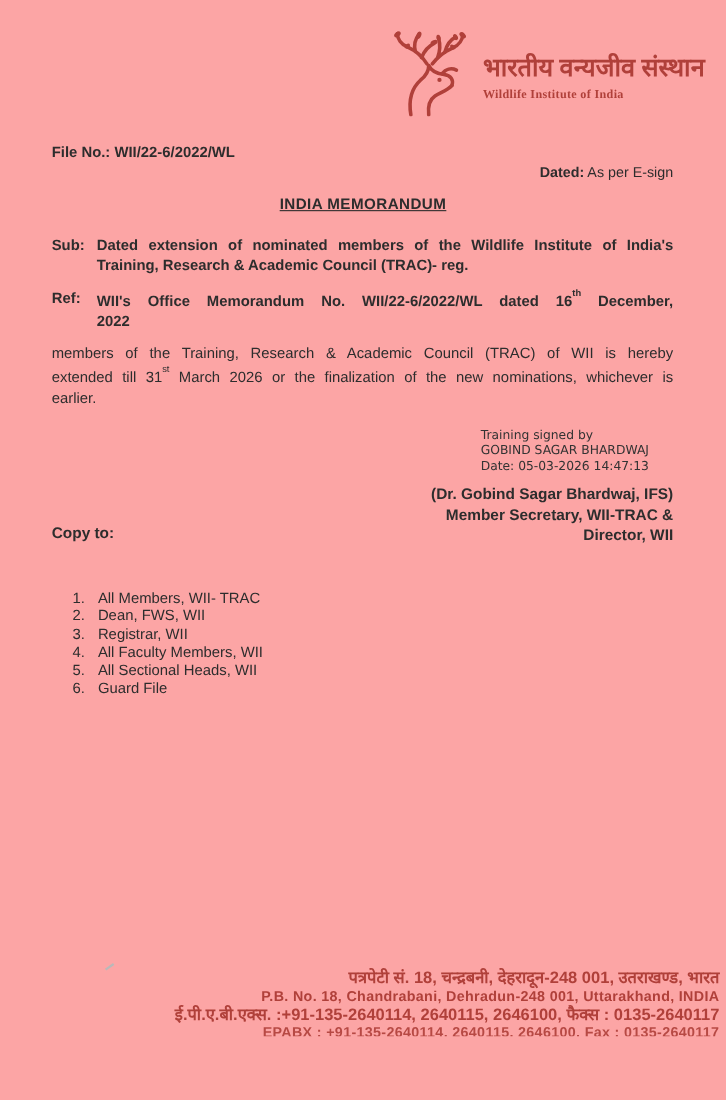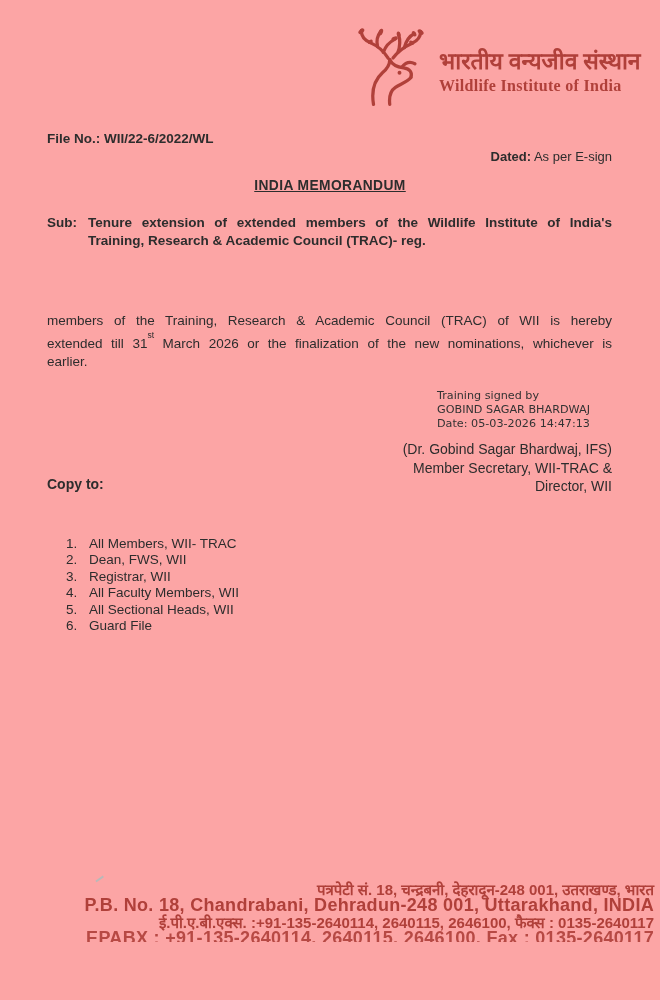--- a/index.html
+++ b/index.html
@@ -11,21 +11,21 @@
     position:relative;width:660px;height:1000px;background:#fca5a5;
     overflow:hidden;font-family:"Liberation Sans",sans-serif;color:var(--ink);
   }
   
   .logo{position:absolute;top:28px;left:352px;display:flex;align-items:flex-start;gap:5px;}
   .logo svg{width:82px;height:78px;flex:none;}
   .logo-text{padding-top:20px;}
   .logo-hindi{font-family:"Liberation Serif",serif;font-weight:bold;color:var(--accent-red);
     font-size:23px;line-height:28px;white-space:nowrap;}
   .logo-eng{font-family:"Liberation Serif",serif;font-weight:bold;color:var(--accent-red);
-    font-size:16px;line-height:20px;letter-spacing:.3px;white-space:nowrap;}
+    font-size:11px;line-height:20px;letter-spacing:.3px;white-space:nowrap;}
   
   .file-line{position:absolute;left:47px;top:131px;font-size:13.5px;font-weight:bold;}
   .dated-line{position:absolute;right:48px;top:149px;font-size:13px;}
   .dated-line .lbl{font-weight:bold;}
   .memo-title{position:absolute;left:0;right:0;top:178px;text-align:center;
     font-size:13.8px;font-weight:bold;}
   .memo-title span{text-decoration:underline;letter-spacing:.4px;}
   
   .hang{position:absolute;left:47px;width:565px;display:flex;font-size:13.5px;line-height:17.5px;}
   .hang .lbl{width:41px;flex:none;font-weight:bold;}
@@ -34,30 +34,30 @@
   .ref-block{top:262px;}
   .jline{text-align:justify;text-align-last:justify;}
   sup{font-size:8.5px;position:relative;top:-4px;font-weight:inherit;}
   
   .body-block{position:absolute;left:47px;top:312px;width:565px;font-size:13.5px;line-height:18px;}
   .body-block .ind{padding-left:38px;}
   
   .digital{position:absolute;left:437px;top:389px;font-family:"DejaVu Sans",sans-serif;
     font-size:11.2px;line-height:13.9px;color:#333;}
   .signatory{position:absolute;right:48px;top:440px;text-align:right;
-    font-size:14px;font-weight:normal;line-height:18.7px;}
+    font-size:14px;font-weight:bold;line-height:18.7px;}
   
   .copyto{position:absolute;left:47px;top:476px;font-size:14px;font-weight:bold;}
   .copylist{position:absolute;left:66px;top:536px;font-size:13.5px;line-height:16.4px;counter-reset:li;}
   .copylist .item{display:flex;}
   .copylist .item::before{counter-increment:li;content:counter(li) ".";width:23px;flex:none;}
   
   .footer{position:absolute;right:6px;top:881px;text-align:right;color:var(--accent-red);font-weight:bold;}
   .f-hi{font-size:15px;line-height:17px;}
-  .f-en{font-size:18px;line-height:15.5px;letter-spacing:.3px;}
+  .f-en{font-size:13px;line-height:15.5px;letter-spacing:.3px;}
   .f-cut{height:11px;overflow:hidden;opacity:.9;}
   
   .artifact{position:absolute;left:95px;top:878px;width:9px;height:1.5px;background:#b9b9b9;
     transform:rotate(-35deg);}
 </style>
 </head>
 <body>
 
 <div class="page">
 
@@ -104,25 +104,32 @@
     <span>As per E-sign</span>
   </div>
 
   <div class="memo-title">
     <span>INDIA MEMORANDUM</span>
   </div>
 
   <div class="hang sub-block">
     <div class="lbl">Sub:</div>
     <div class="txt">
-      <div class="jline">Tenure extension of extended members of the Wildlife Institute of India's</div>
+      <div class="jline">Dated extension of nominated members of the Wildlife Institute of India's</div>
       <div>Training, Research &amp; Academic Council (TRAC)- reg.</div>
     </div>
   </div>
 
+  <div class="hang ref-block">
+    <div class="lbl">Ref:</div>
+    <div class="txt">
+      <div class="jline"><span>WII's Office Memorandum No. WII/22-6/2022/WL dated 16</span><sup>th</sup><span> December,</span></div>
+      <div>2022</div>
+    </div>
+  </div>
 
   <div class="body-block">
     <div class="jline">members of the Training, Research &amp; Academic Council (TRAC) of WII is hereby</div>
     <div class="jline"><span>extended till 31</span><sup>st</sup><span> March 2026 or the finalization of the new nominations, whichever is</span></div>
     <div>earlier.</div>
   </div>
 
   <div class="digital">
     <div>Training signed by</div>
     <div>GOBIND SAGAR BHARDWAJ</div>

